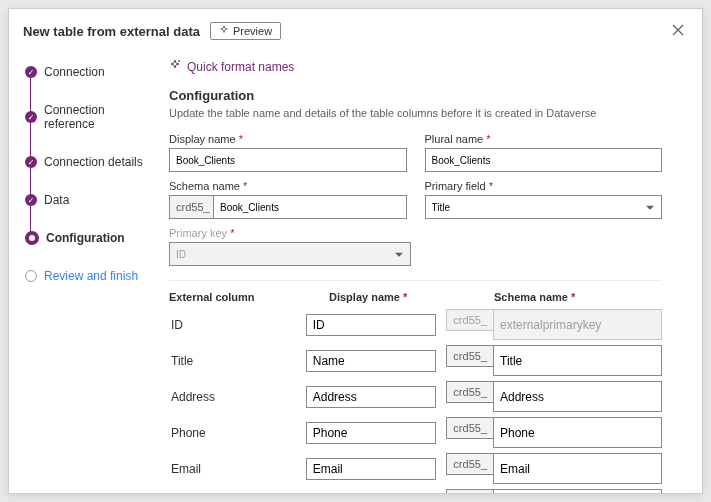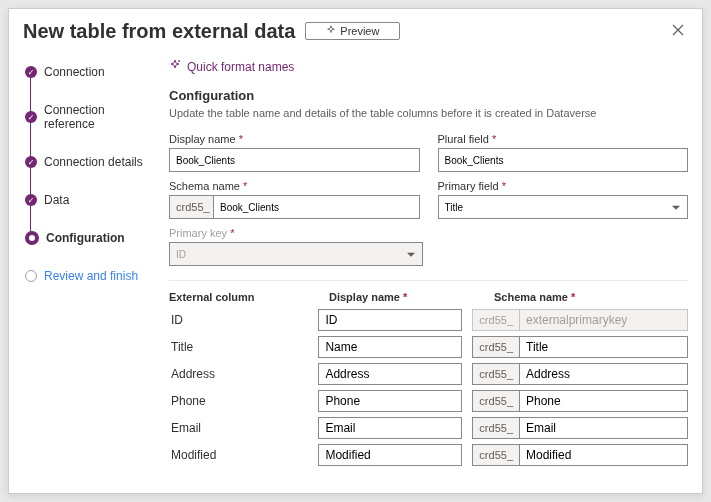--- a/index.html
+++ b/index.html
@@ -1,34 +1,34 @@
 <!DOCTYPE html>
 <html><head>
 <meta charset="utf-8">
 <style>
   * { box-sizing: border-box; font-family: "Segoe UI", -apple-system, sans-serif; }
   body { margin: 0; background: #e8e8e8; padding: 8px; font-size: 12px; color: #323130; }
   .modal { background: #fff; border: 1px solid #ccc; width: 695px; height: 486px; display: flex; flex-direction: column; box-shadow: 0 2px 8px rgba(0,0,0,0.1); }
   .modal-header { display: flex; align-items: center; padding: 10px 14px; border-bottom: 0; }
-  .modal-title { font-size: 20px; font-weight: 600; color: #323130; margin-right: 10px; }
-  .preview-btn { display: inline-flex; align-items: center; gap: 4px; font-size: 11px; border: 1px solid #8a8886; background: #fff; border-radius: 2px; padding: 2px 20px; cursor: pointer; color: #323130; }
+  .modal-title { font-size: 13px; font-weight: 600; color: #323130; margin-right: 10px; }
+  .preview-btn { display: inline-flex; align-items: center; gap: 4px; font-size: 11px; border: 1px solid #8a8886; background: #fff; border-radius: 2px; padding: 2px 8px; cursor: pointer; color: #323130; }
   .close-x { margin-left: auto; font-size: 14px; color: #605e5c; cursor: pointer; padding: 4px; }
   .modal-body { flex: 1; display: flex; overflow: hidden; position: relative; }
   .sidebar { width: 148px; padding: 12px 0 0 16px; }
   .step { display: flex; align-items: center; gap: 7px; margin-bottom: 24px; font-size: 12px; color: #323130; position: relative; }
   .step-dot { width: 12px; height: 12px; border-radius: 50%; background: #742774; flex-shrink: 0; position: relative; z-index: 1; }
   .step-dot.hollow { background: #fff; border: 1.5px solid #a19f9d; width: 12px; height: 12px; }
   .step-dot::before { content: "✓"; color: #fff; font-size: 8px; position: absolute; top: 50%; left: 50%; transform: translate(-50%,-50%); }
   .step-dot.hollow::before, .step.current .step-dot::before { content: ""; }
   .step.current { font-weight: 600; }
   .step.current .step-dot { background: #742774; width: 14px; height: 14px; }
   .step.current .step-dot::after { content: ""; position: absolute; width: 6px; height: 6px; border-radius: 50%; background: #fff; top: 50%; left: 50%; transform: translate(-50%,-50%); }
   .step.future { color: #3b82f6; }
   .sidebar .line { position: absolute; left: 21px; top: 22px; width: 1px; height: 170px; background: #742774; z-index: 0; }
-  .content { flex: 1; padding: 6px 14px 0 12px; overflow-y: auto; position: relative; }
+  .content { flex: 1; padding: 6px 40px 0 12px; overflow-y: auto; position: relative; }
   .quick-row { color: #742774; font-size: 12px; display: flex; align-items: center; gap: 6px; margin-bottom: 14px; cursor: pointer; }
   .sparkle { display: inline-block; }
   .section-title { font-size: 13px; font-weight: 600; margin-bottom: 4px; }
   .section-sub { font-size: 11px; color: #605e5c; margin-bottom: 14px; }
   .form-grid { display: flex; gap: 18px; margin-bottom: 8px; }
   .form-col { flex: 1; }
   .field-label { font-size: 11px; color: #323130; margin-bottom: 3px; display: block; }
   .req { color: #a4262c; }
   .text-input, .select-input { width: 100%; padding: 4px 6px; border: 1px solid #8a8886; font-size: 10px; height: 24px; background: #fff; }
   .select-input { appearance: none; background-image: none; position: relative; }
@@ -44,21 +44,21 @@
   .cols-header { display: flex; gap: 10px; margin-bottom: 6px; }
   .col-ext { width: 150px; font-size: 11px; font-weight: 600; }
   .col-disp { width: 155px; font-size: 11px; font-weight: 600; }
   .col-schema { flex: 1; font-size: 11px; font-weight: 600; }
   .col-row { display: flex; gap: 10px; align-items: center; margin-bottom: 5px; }
   .col-row .ext-cell { width: 150px; font-size: 12px; padding-left: 2px; }
   .col-row .disp-cell { width: 155px; }
   .col-row .disp-cell input { width: 100%; height: 22px; font-size: 12px; border: 1px solid #8a8886; padding: 2px 6px; }
   .col-row .schema-cell { flex: 1; display: flex; }
   .col-row .schema-cell .prefix { height: 22px; min-width: 42px; font-size: 11px; }
-  .col-row .schema-cell input { flex: 1; height: 22px; font-size: 12px; border: 1px solid #8a8886; padding: 2px 6px; }
+  .col-row .schema-cell input { flex: 1; height: 31px; font-size: 12px; border: 1px solid #8a8886; padding: 2px 6px; }
   .col-row.disabled .schema-cell .prefix,
   .col-row.disabled .schema-cell input { background: #f3f2f1; color: #a19f9d; border-color: #c8c6c4; }
   .modal-footer { border-top: 1px solid #edebe9; padding: 8px 16px; display: flex; align-items: center; }
   .btn { font-size: 12px; padding: 5px 18px; border: 1px solid #8a8886; background: #fff; cursor: pointer; border-radius: 2px; }
   .btn.primary { background: #742774; border-color: #742774; color: #fff; margin-left: 8px; }
   .btn.cancel { margin-left: auto; }
   .content::-webkit-scrollbar { width: 6px; }
   .content::-webkit-scrollbar-thumb { background: #c8c6c4; border-radius: 3px; }
 </style>
 </head>
@@ -126,21 +126,21 @@
 
       <div class="section-title">Configuration</div>
       <div class="section-sub">Update the table name and details of the table columns before it is created in Dataverse</div>
 
       <div class="form-grid">
         <div class="form-col">
           <label class="field-label"><span>Display name</span> <span class="req">*</span></label>
           <input class="text-input" value="Book_Clients" style="">
         </div>
         <div class="form-col">
-          <label class="field-label"><span>Plural field</span> <span class="req">*</span></label>
+          <label class="field-label"><span>Plural name</span> <span class="req">*</span></label>
           <input class="text-input" value="Book_Clients" style="">
         </div>
       </div>
 
       <div class="form-grid">
         <div class="form-col">
           <label class="field-label"><span>Schema name</span> <span class="req">*</span></label>
           <div class="prefix-wrap">
             <span class="prefix">crd55_</span>
             <input class="text-input" value="Book_Clients" style="">

